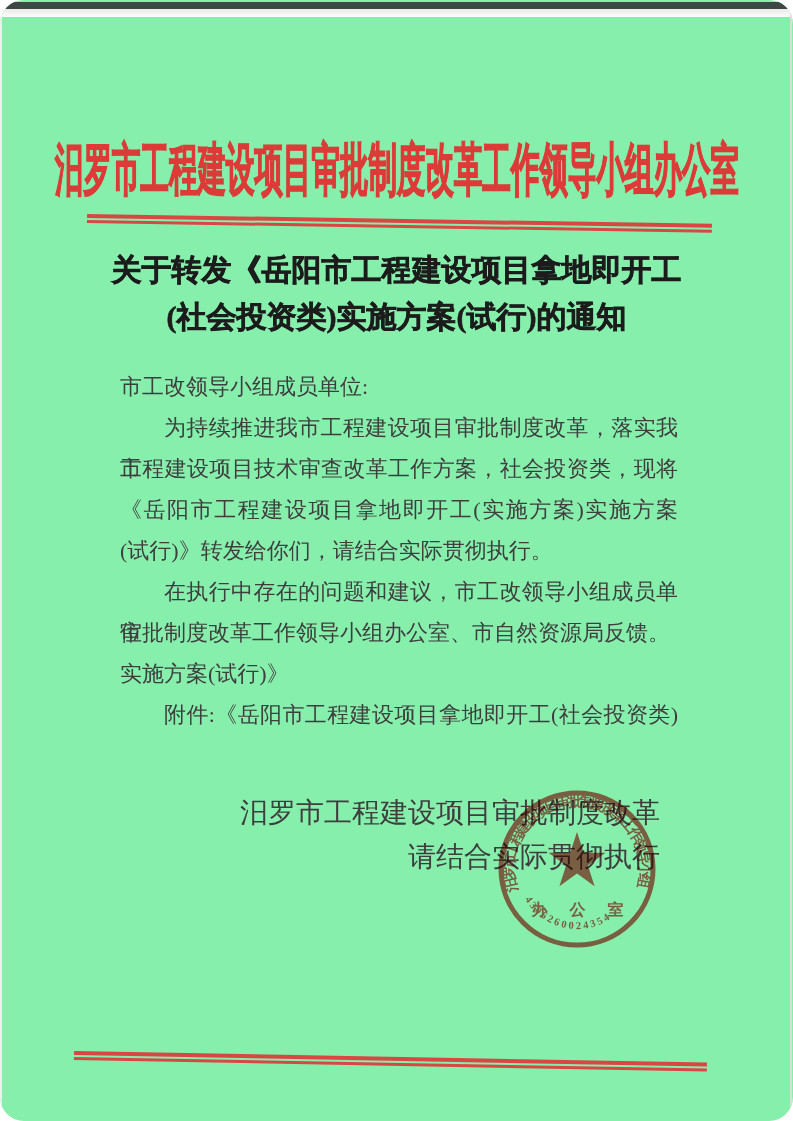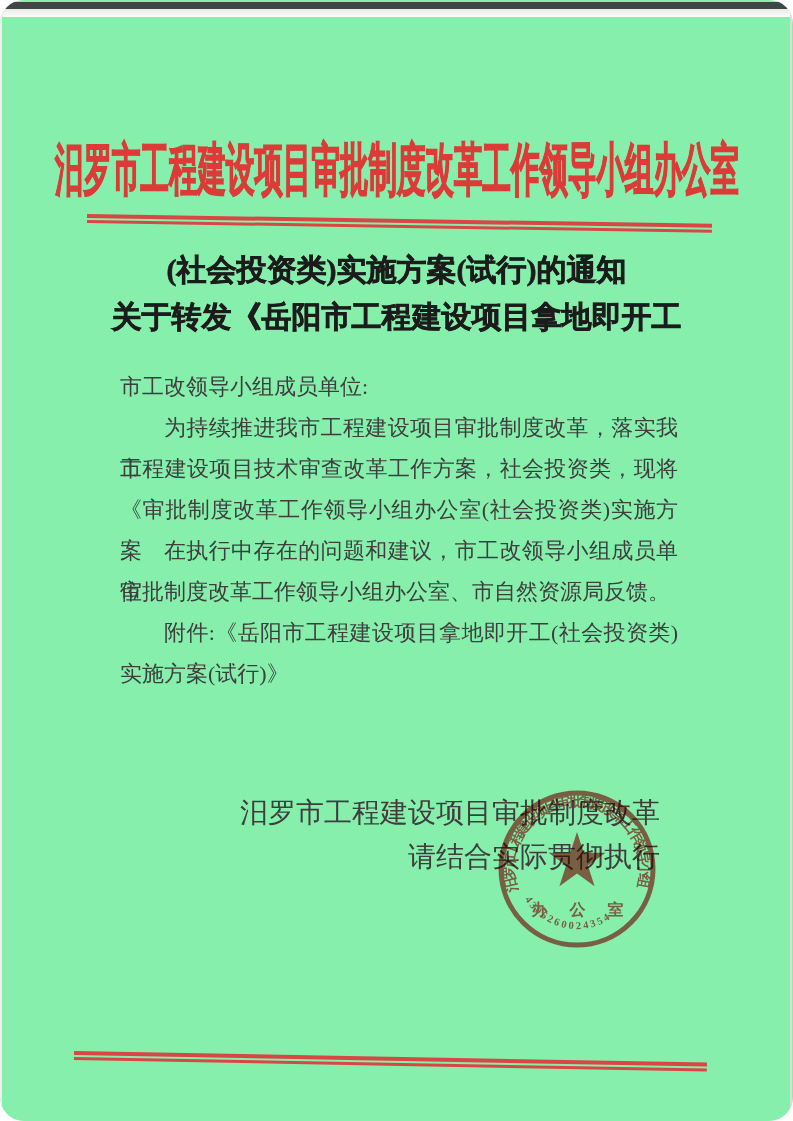--- a/index.html
+++ b/index.html
@@ -63,33 +63,34 @@
 
   <div class="red-header">汨罗市工程建设项目审批制度改革工作领导小组办公室</div>
 
   <div class="rule rule-top">
     <div class="thick"></div>
     <div class="gap"></div>
     <div class="thin"></div>
   </div>
 
   <div class="doc-title">
+    <div>关于转发《岳阳市工程建设项目拿地即开工</div>
     <div>(社会投资类)实施方案(试行)的通知</div>
-    <div>关于转发《岳阳市工程建设项目拿地即开工</div>
   </div>
 
   <div class="body">
       <div class="body-line">市工改领导小组成员单位:</div>
       <div class="body-line indent fill">为持续推进我市工程建设项目审批制度改革，落实我市</div>
       <div class="body-line fill">工程建设项目技术审查改革工作方案，社会投资类，现将</div>
-      <div class="body-line fill">《审批制度改革工作领导小组办公室(社会投资类)实施方案</div>
+      <div class="body-line fill">《岳阳市工程建设项目拿地即开工(实施方案)实施方案</div>
+      <div class="body-line">(试行)》转发给你们，请结合实际贯彻执行。</div>
       <div class="body-line indent fill">在执行中存在的问题和建议，市工改领导小组成员单位</div>
       <div class="body-line">审批制度改革工作领导小组办公室、市自然资源局反馈。</div>
+      <div class="body-line">实施方案(试行)》</div>
       <div class="body-line indent fill">附件:《岳阳市工程建设项目拿地即开工(社会投资类)</div>
-      <div class="body-line">实施方案(试行)》</div>
     </div>
 
   <div class="signature">
     <div>汨罗市工程建设项目审批制度改革</div>
     <div>请结合实际贯彻执行</div>
   </div>
 
   <svg class="seal" width="170" height="170" viewBox="0 0 170 170">
     <defs>
       <path id="rimPath" d="M 25.8,106.5 A 63,63 0 1 1 144.2,106.5" fill="none"></path>

